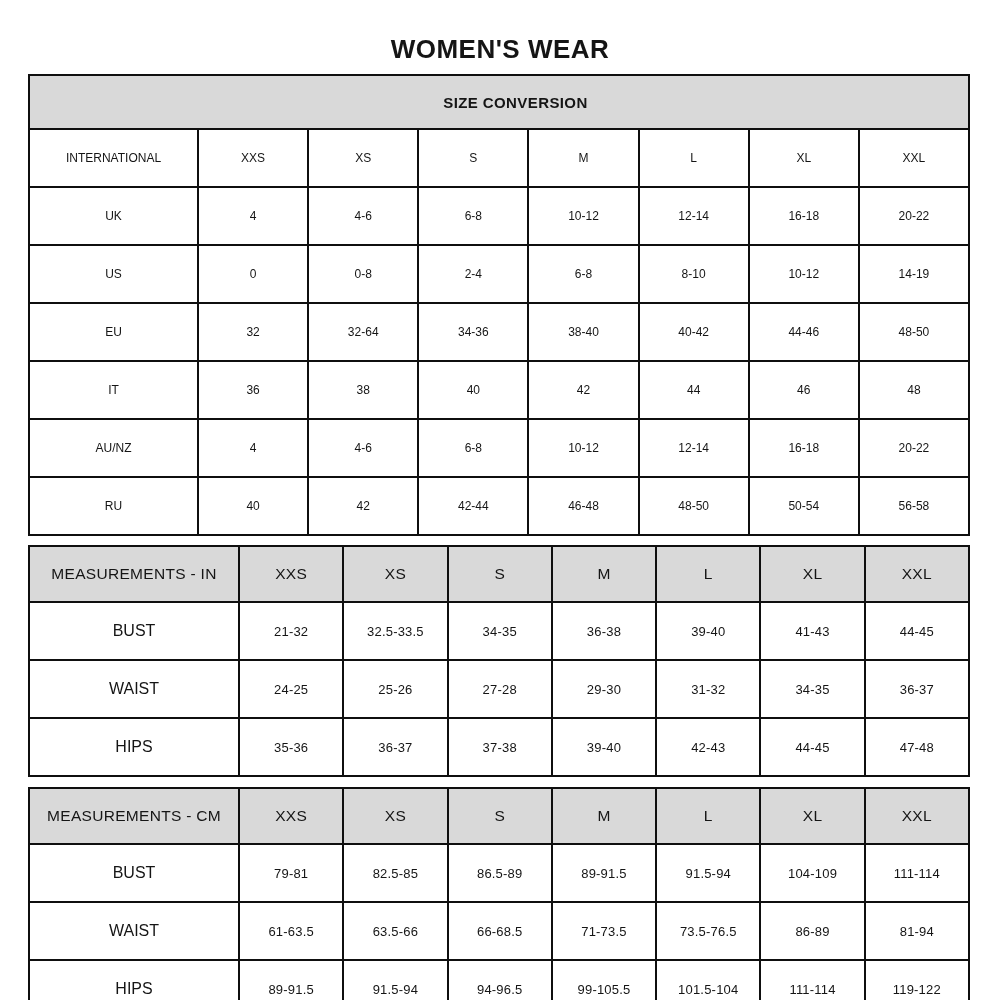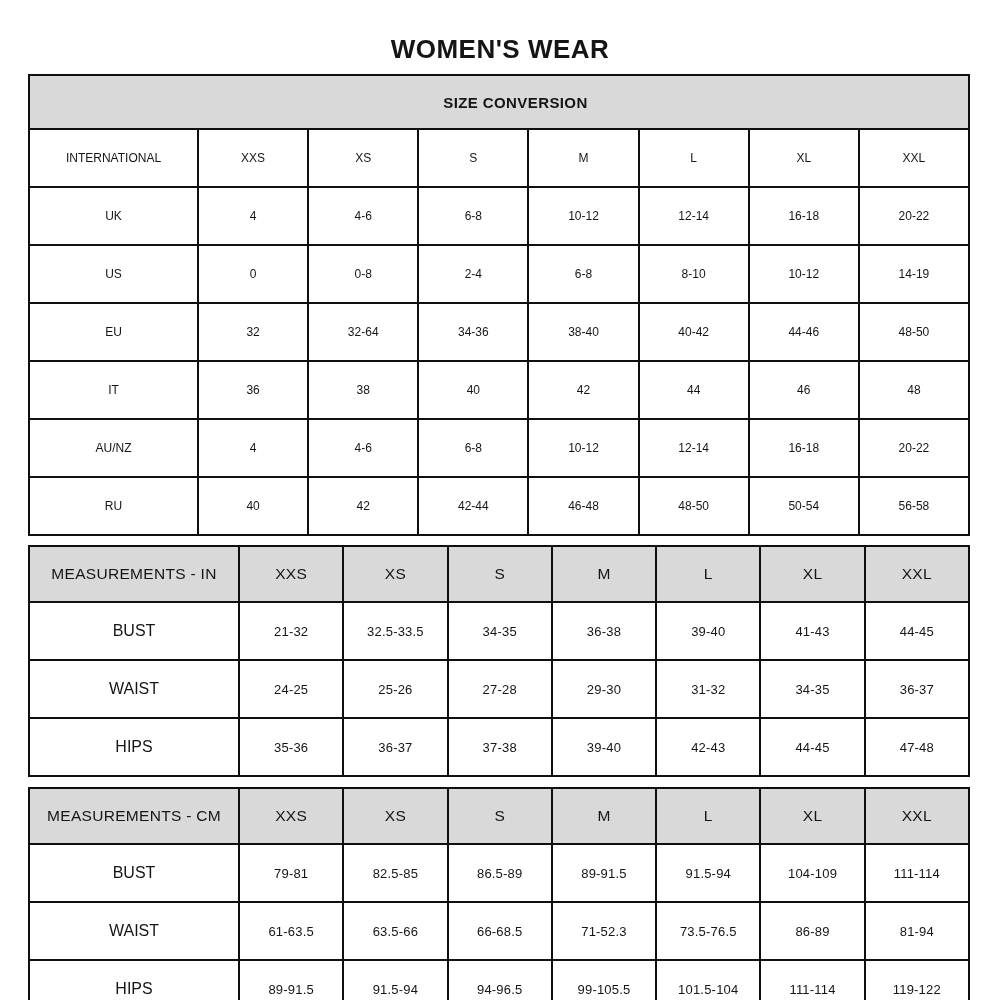--- a/index.html
+++ b/index.html
@@ -253,21 +253,21 @@
         <td class="val">89-91.5</td>
         <td class="val">91.5-94</td>
         <td class="val">104-109</td>
         <td class="val">111-114</td>
       </tr>
       <tr class="row">
         <td class="lbl">WAIST</td>
         <td class="val">61-63.5</td>
         <td class="val">63.5-66</td>
         <td class="val">66-68.5</td>
-        <td class="val">71-52.3</td>
+        <td class="val">71-73.5</td>
         <td class="val">73.5-76.5</td>
         <td class="val">86-89</td>
         <td class="val">81-94</td>
       </tr>
       <tr class="row">
         <td class="lbl">HIPS</td>
         <td class="val">89-91.5</td>
         <td class="val">91.5-94</td>
         <td class="val">94-96.5</td>
         <td class="val">99-105.5</td>

